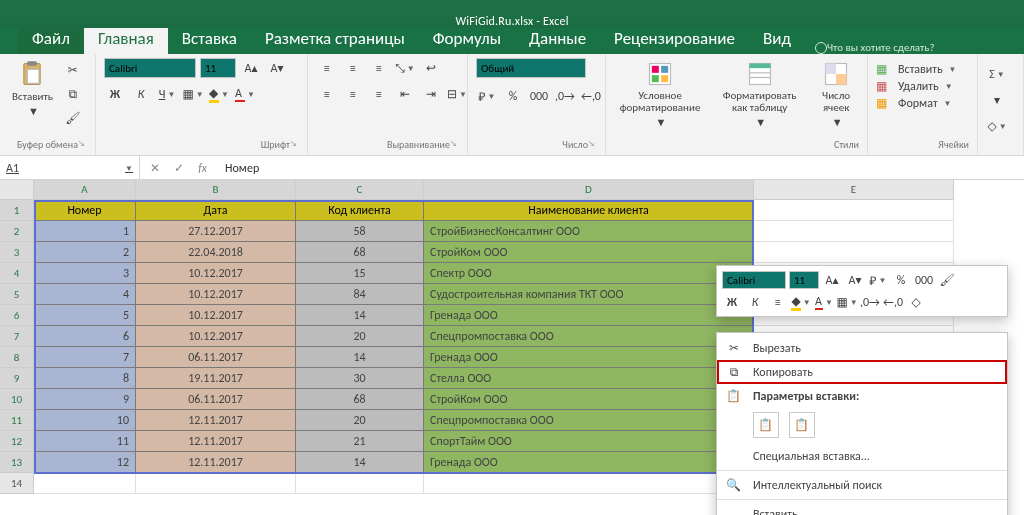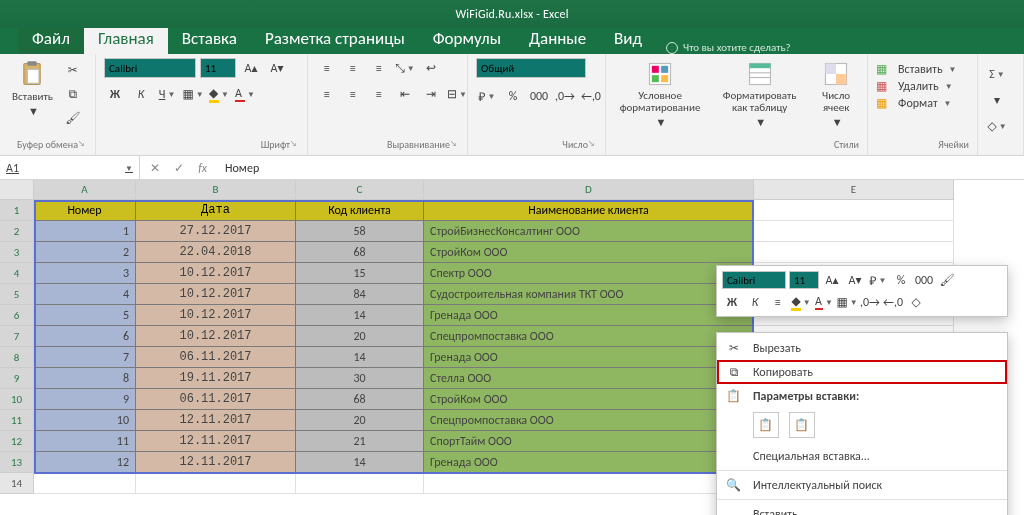--- a/index.html
+++ b/index.html
@@ -1,25 +1,25 @@
 <!DOCTYPE html>
 <html><head>
 <meta charset="utf-8">
 <style>
 * { box-sizing: border-box; margin: 0; padding: 0; font-family: "Segoe UI", Calibri, sans-serif; }
 body { background: #fff; width: 1024px; height: 515px; overflow: hidden; font-size: 12px; color: #444; }
 
-.titlebar { height: 28px; background: linear-gradient(#1f7246,#1a6b41); color: #fff; display: flex; align-items: center; justify-content: center; font-size: 12px; position: relative; }
+.titlebar { height: 28px; background: linear-gradient(#1f7246,#1a6b41); color: #fff; display: flex; align-items: flex-end; justify-content: center; font-size: 12px; position: relative; }
 .titlebar .title { letter-spacing: .2px; }
 
 .tabs { height: 26px; background: #197244; display: flex; align-items: flex-end; padding-left: 18px; gap: 0; }
 .tab { padding: 5px 14px 5px; color: #fff; font-size: 17px; cursor: pointer; border-top-left-radius: 3px; border-top-right-radius: 3px; }
 .tab.file { background: #1b6b3f; }
 .tab.active { background: #f3f3f3; color: #217346; }
-.tellme { margin-left: 10px; display: flex; align-items: center; color: #d0e7d8; font-size: 11px; gap: 5px; }
+.tellme { margin-left: 10px; display: flex; align-items: center; color: #d0e7d8; font-size: 11px; }
 .bulb { width: 12px; height: 12px; border: 1px solid #d0e7d8; border-radius: 50%; position: relative; }
 
 .ribbon { height: 102px; background: #f3f3f3; border-bottom: 1px solid #d5d5d5; display: flex; }
 .group { border-right: 1px solid #e0e0e0; padding: 4px 8px 2px; display: flex; flex-direction: column; position: relative; }
 .group-body { flex: 1; display: flex; align-items: flex-start; gap: 6px; }
 .group-label { text-align: right; color: #777; font-size: 10px; padding: 2px 0; }
 .group-label .launcher { float: right; color: #999; font-size: 8px; margin-right: 2px; }
 
 .bigbtn { display: flex; flex-direction: column; align-items: center; gap: 2px; padding: 2px 4px; cursor: pointer; }
 .bigbtn svg { width: 28px; height: 28px; }
@@ -45,21 +45,21 @@
 .colhdr { height: 20px; background: #e6e6e6; border-right: 1px solid #ccc; border-bottom: 1px solid #ccc; text-align: center; font-size: 11px; color: #555; line-height: 20px; }
 .colhdr.sel, .rowhdr.sel { background: #d6d6d6; color: #2a7a46; }
 .rowhdr { width: 34px; height: 21px; background: #e6e6e6; border-right: 1px solid #ccc; border-bottom: 1px solid #ccc; text-align: center; font-size: 11px; color: #555; line-height: 21px; }
 
 .grid { position: relative; }
 .gridrow { display: flex; height: 21px; }
 .cell { border-right: 1px solid #7a7a7a; border-bottom: 1px solid #7a7a7a; height: 21px; font-size: 12px; padding: 0 6px; line-height: 21px; overflow: hidden; white-space: nowrap; }
 .cell.plain { border-right: 1px solid #e0e0e0; border-bottom: 1px solid #e0e0e0; }
 
 .c-num { width: 102px; text-align: right; background: #a8b5d3; }
-.c-date { width: 160px; text-align: center; background: #d3b9a6; font-family: Liberation Mono, monospace; }
+.c-date { width: 160px; text-align: center; background: #d3b9a6; }
 .c-code { width: 128px; text-align: center; background: #bcbcbc; }
 .c-name { width: 330px; text-align: left; background: #8fb661; }
 .c-e { width: 200px; background: #fff; }
 
 .hdrcell { font-weight: 400; text-align: center !important; background: #cbbe1f !important; color: #000; border-bottom: 1px solid #7a7a7a; }
 
 .selection-border { position: absolute; left: 0; top: 0; width: 720px; height: 274px; border: 2px solid #5b6fd0; pointer-events: none; }
 
 .mini-toolbar { position: absolute; left: 716px; top: 265px; width: 292px; background: #fff; border: 1px solid #c5c5c5; box-shadow: 0 4px 12px rgba(0,0,0,.25); padding: 3px 5px; font-size: 11px; }
 .mini-row { display: flex; align-items: center; gap: 3px; height: 22px; }
@@ -85,20 +85,21 @@
   <span class="title">WiFiGid.Ru.xlsx - Excel</span>
 </div>
 
 <div class="tabs">
   <div class="tab file">Файл</div>
   <div class="tab active">Главная</div>
   <div class="tab">Вставка</div>
   <div class="tab">Разметка страницы</div>
   <div class="tab">Формулы</div>
   <div class="tab">Данные</div>
+  <div class="tab">Рецензирование</div>
   <div class="tab">Вид</div>
   <div class="tellme">
     <span class="bulb"></span>
     <span>Что вы хотите сделать?</span>
   </div>
 </div>
 
 <div class="ribbon">
   <div class="group" style="width:96px">
     <div class="group-body">

